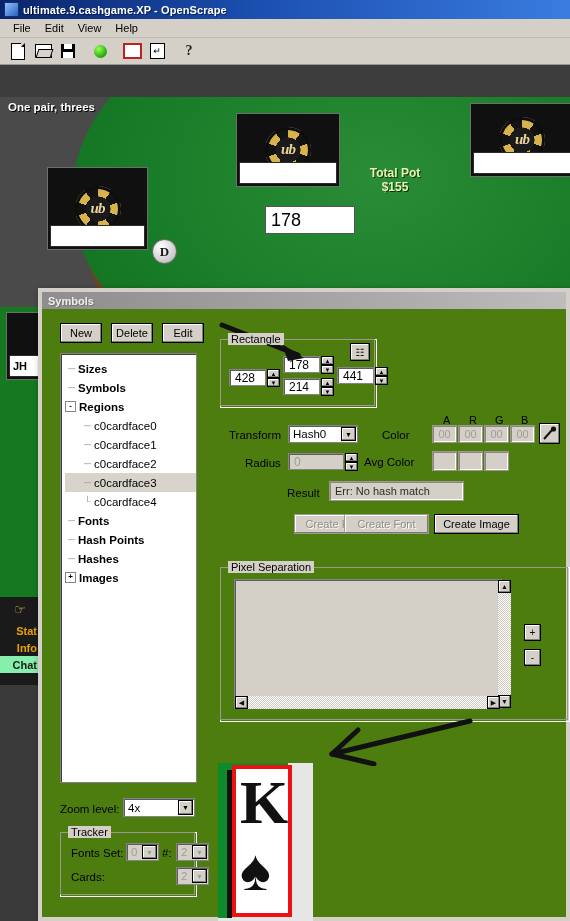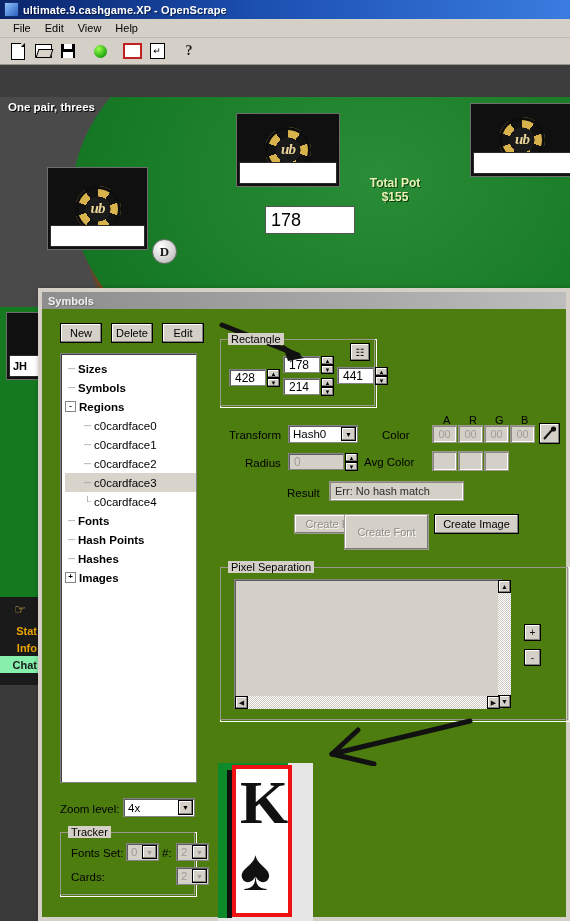--- a/index.html
+++ b/index.html
@@ -333,21 +333,21 @@
 
       <div class="seat" style="left:47px;top:70px;width:101px;height:83px;">
         <div class="chip">
             <span class="ub">ub</span>
           </div>
         <div class="namebox"></div>
       </div>
 
       <div class="dealer-btn" style="left:152px;top:142px;">D</div>
 
-      <div class="pot" style="left:355px;top:80px;width:80px;">
+      <div class="pot" style="left:355px;top:70px;width:80px;">
         <div>Total Pot</div>
         <div>$155</div>
       </div>
 
       <div class="betbox" style="left:265px;top:109px;width:90px;height:28px;">178</div>
 
       <div class="board-bar"></div>
 
       <div class="board">
         <div class="pcard">
@@ -546,21 +546,21 @@
 
       <div class="lbl" style="left:322px;top:147px;">Avg Color</div>
       <div class="cellbox" style="left:390px;top:142px;width:25px;height:20px;"></div>
       <div class="cellbox" style="left:416px;top:142px;width:25px;height:20px;"></div>
       <div class="cellbox" style="left:442px;top:142px;width:25px;height:20px;"></div>
 
       <div class="lbl" style="left:245px;top:178px;">Result</div>
       <div class="cellbox" style="left:287px;top:172px;width:135px;height:20px;justify-content:flex-start;padding-left:5px;color:#2b2b2b;">Err: No hash match</div>
 
       <div class="btn flat disabled" style="position:absolute;left:212px;top:205px;width:85px;height:20px;margin-left:40px;">Create Hash</div>
-      <div class="btn flat disabled" style="position:absolute;left:302px;top:205px;width:85px;height:36px;">Create Font</div>
+      <div class="btn flat disabled" style="position:absolute;left:302px;top:205px;width:85px;height:20px;">Create Font</div>
       <div class="btn" style="position:absolute;left:392px;top:205px;width:85px;height:20px;">Create Image</div>
 
       <div class="gbox" style="left:178px;top:258px;width:350px;height:155px;">
         <span class="glabel">Pixel Separation</span>
 
         <div class="pixbox" style="left:13px;top:11px;width:268px;height:130px;"></div>
         <div class="sbar" style="left:277px;top:12px;width:13px;height:128px;"></div>
         <div class="sbtn" style="left:277px;top:12px;width:13px;height:13px;">▲</div>
         <div class="sbtn" style="left:277px;top:127px;width:13px;height:13px;">▼</div>
         <div class="sbar" style="left:14px;top:128px;width:265px;height:13px;"></div>

